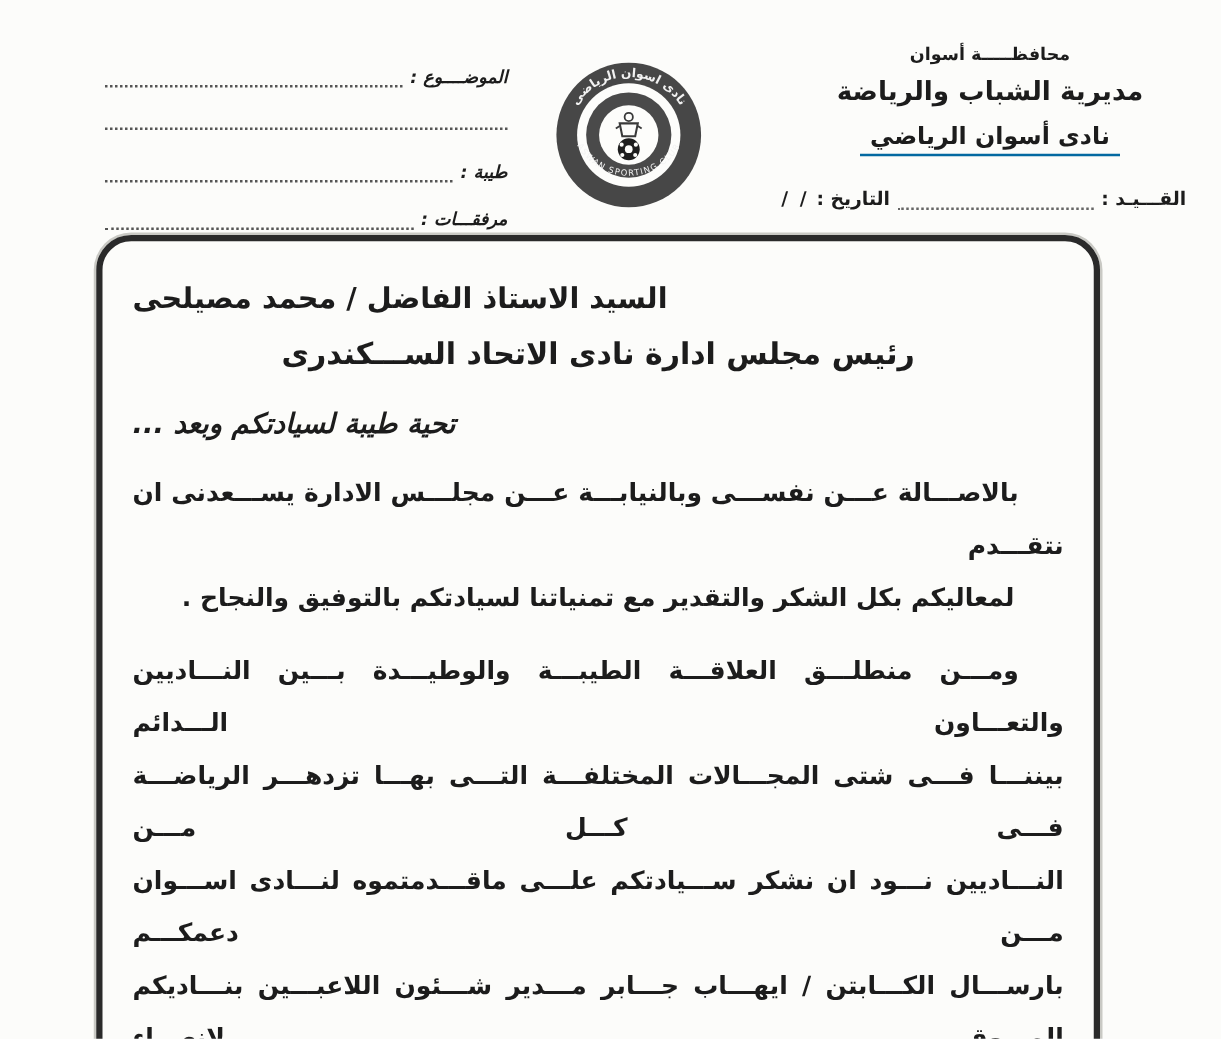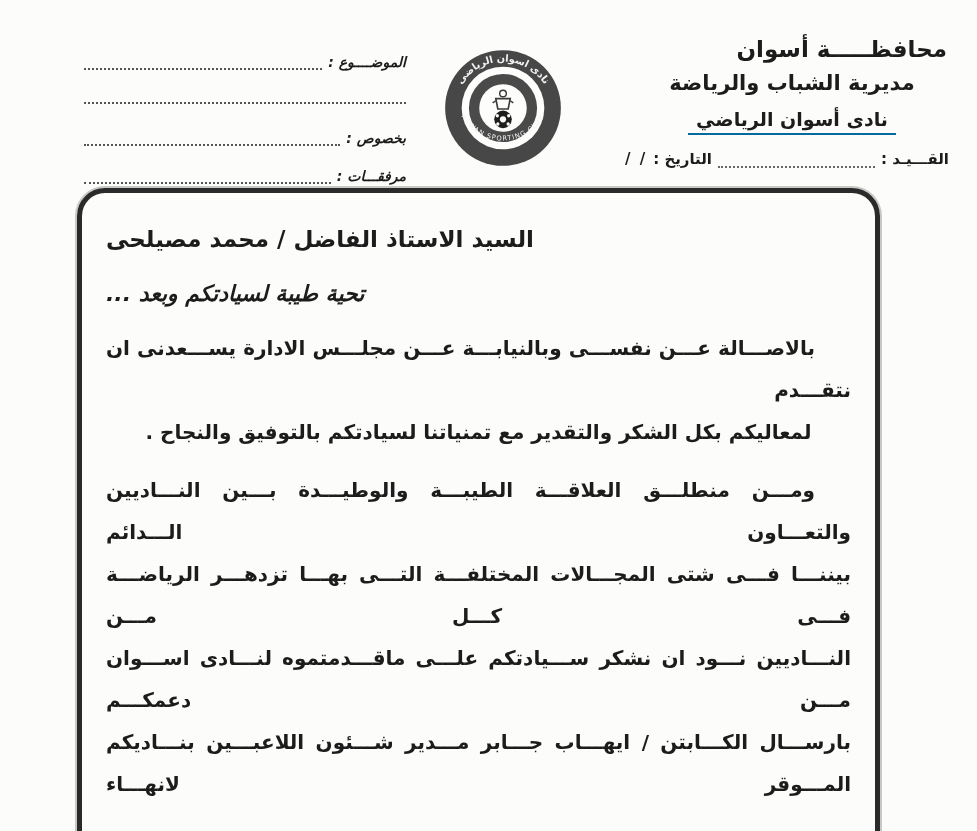--- a/index.html
+++ b/index.html
@@ -10,21 +10,21 @@
     color: #1c1c1c;
     position: relative;
   }
   .page { position: absolute; inset: 0; direction: rtl; }
 
   
   .hdr-right {
     position: absolute; top: 36px; right: 30px; width: 310px;
     text-align: center; font-weight: bold;
   }
-  .hdr-right .h-line1 { font-size: 23px; letter-spacing: .5px; text-align: right; }
+  .hdr-right .h-line1 { font-size: 14px; letter-spacing: .5px; }
   .hdr-right .h-line2 { font-size: 21px; margin-top: 9px; }
   .hdr-right .h-line3 {
     font-size: 19px; margin-top: 13px; display: inline-block;
     border-bottom: 2px solid #0369a1; padding: 0 8px 3px 8px;
   }
   .record-row {
     position: absolute; top: 150px; right: 28px; width: 330px;
     display: flex; align-items: flex-end; gap: 6px;
     font-size: 15px; font-weight: bold; white-space: nowrap;
   }
@@ -88,21 +88,21 @@
 
   <div class="hdr-left">
     <div class="row row-subject">
       <span class="lbl">الموضــــوع :</span>
       <span class="dotline"></span>
     </div>
     <div class="row row-dots-only">
       <span class="dotline"></span>
     </div>
     <div class="row row-regarding">
-      <span class="lbl">بخصوص :</span>
+      <span class="lbl">طيبة :</span>
       <span class="dotline"></span>
     </div>
     <div class="row row-attachments">
       <span class="lbl">مرفقـــات :</span>
       <span class="dotline"></span>
     </div>
   </div>
 
   <div class="emblem">
     <svg viewBox="0 0 120 120" width="124" height="124">
@@ -132,20 +132,21 @@
         <circle cx="54.5" cy="67.5" r="1.6" fill="#fdfdfb"></circle>
         <circle cx="65.5" cy="67.5" r="1.6" fill="#fdfdfb"></circle>
         <circle cx="55" cy="75.5" r="1.6" fill="#fdfdfb"></circle>
         <circle cx="65" cy="75.5" r="1.6" fill="#fdfdfb"></circle>
       </g>
     </svg>
   </div>
 
   <main class="letter-box">
     <div class="recipient-name">السيد الاستاذ الفاضل / محمد مصيلحى</div>
+    <div class="recipient-title">رئيس مجلس ادارة نادى الاتحاد الســـكندرى</div>
     <div class="salutation">تحية طيبة لسيادتكم وبعد ...</div>
 
     <div class="para">
       <div class="line first">بالاصـــالة عـــن نفســـى وبالنيابـــة عـــن مجلـــس الادارة يســـعدنى ان نتقـــدم</div>
       <div class="line center">لمعاليكم بكل الشكر والتقدير مع تمنياتنا لسيادتكم بالتوفيق والنجاح .</div>
     </div>
 
     <div class="para">
       <div class="line first">ومـــن منطلـــق العلاقـــة الطيبـــة والوطيـــدة بـــين النـــاديين والتعـــاون الـــدائم</div>
       <div class="line">بيننـــا فـــى شتى المجـــالات المختلفـــة التـــى بهـــا تزدهـــر الرياضـــة فـــى كـــل مـــن</div>

